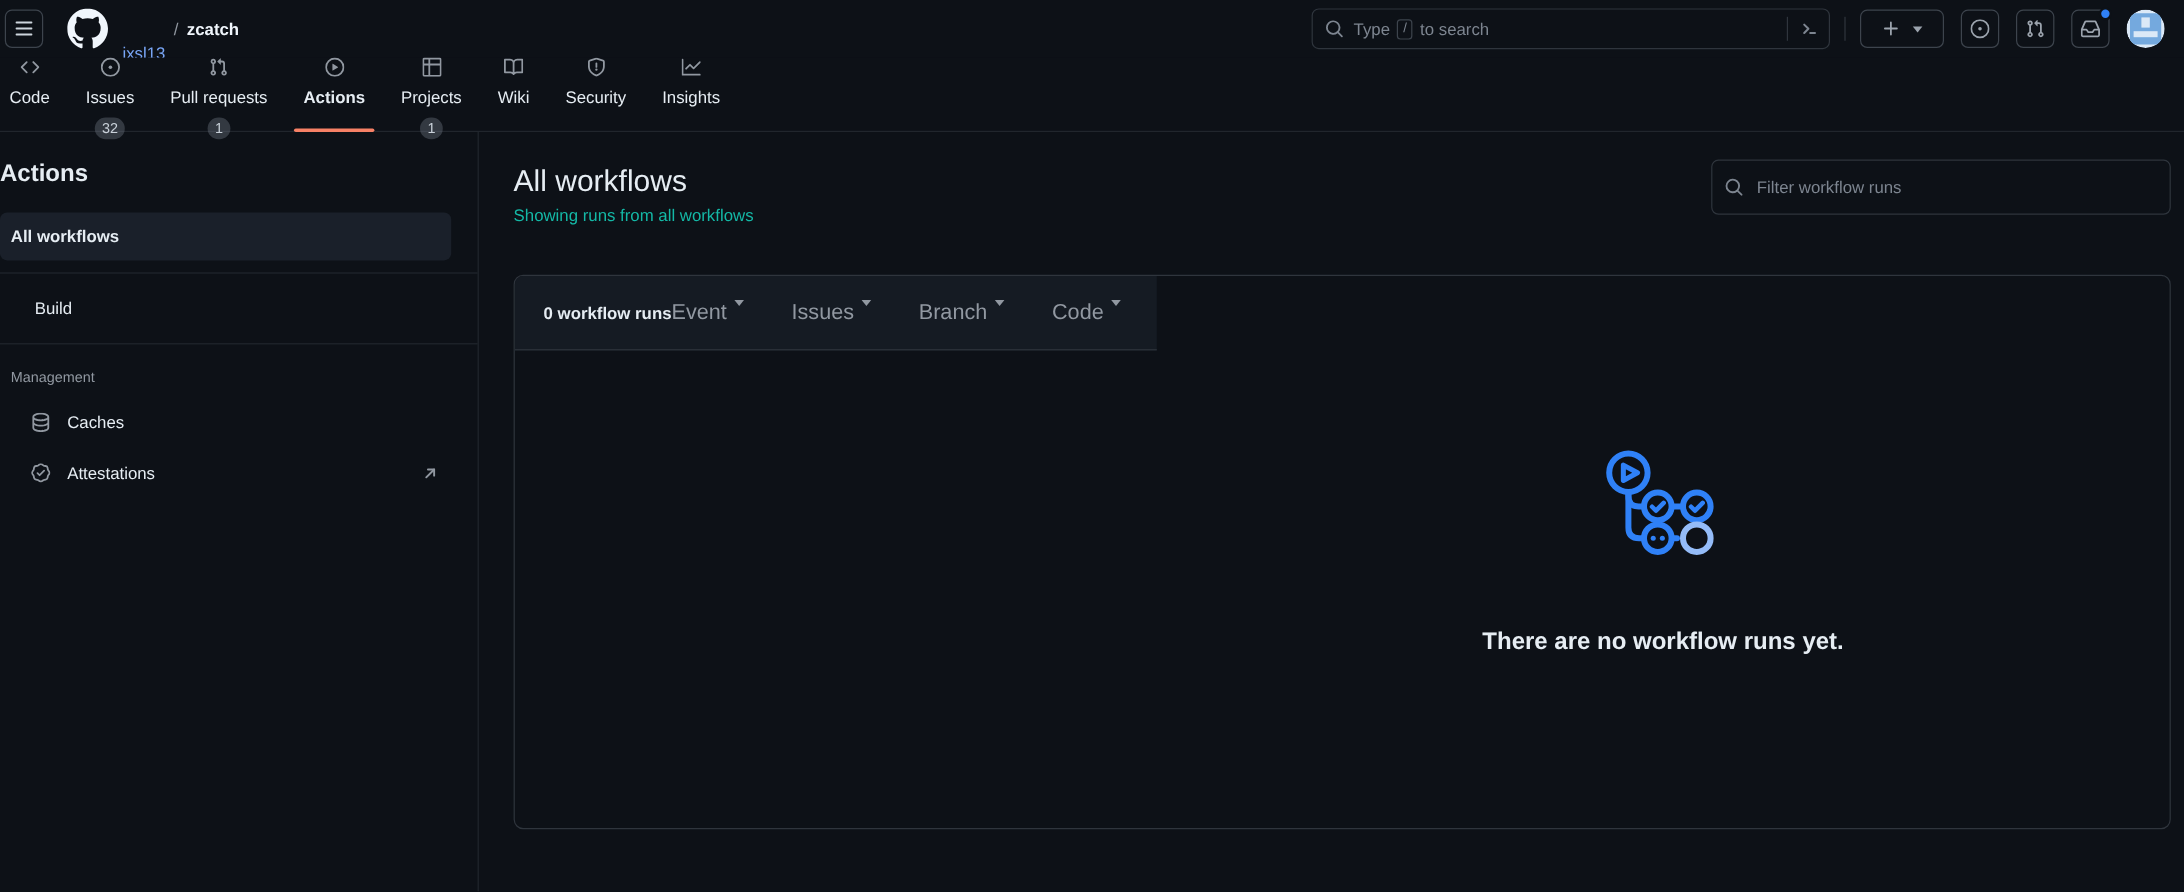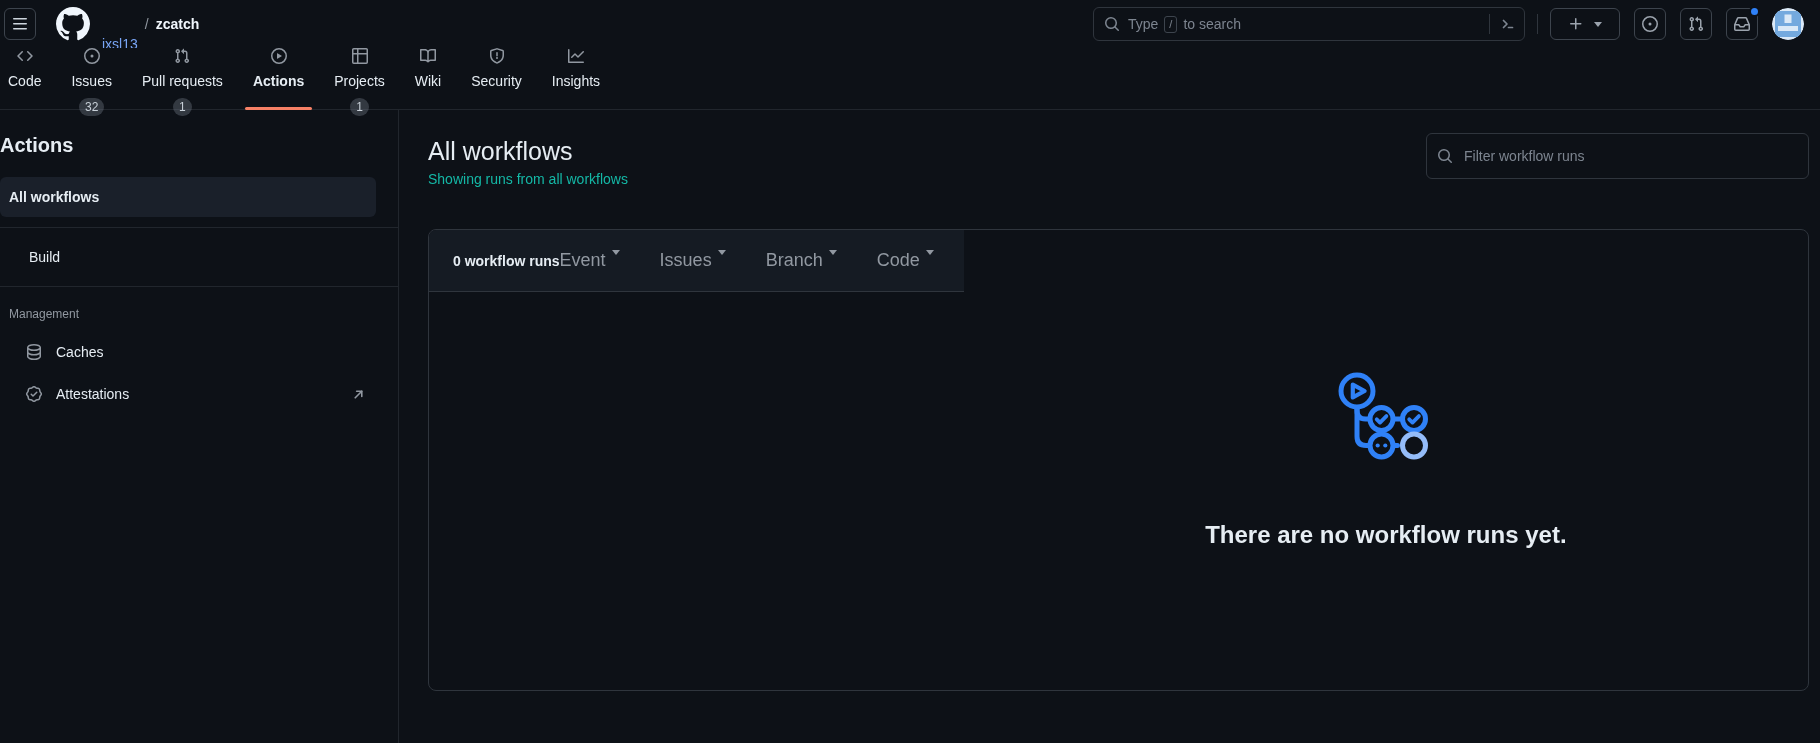--- a/index.html
+++ b/index.html
@@ -78,21 +78,21 @@
   .runs-card{ position:absolute; left:28px; right:11px; top:119px; height:462px;
     border:1px solid #2f353d; border-radius:8px; background:#0d1117; display:flex; flex-direction:row; overflow:hidden; }
   .card-header{ height:62px; flex:none; background:#151b23; border-bottom:1px solid #2f353d;
     display:flex; align-items:center; padding:0 30px 0 24px; }
   .runs-count{ font-weight:700; }
   .hdr-filters{ margin-left:auto; display:flex; gap:40px; }
   .filter-dd{ background:none; border:none; color:#9198a1; font-size:18px;
     display:flex; align-items:flex-start; gap:6px; padding:0; }
   .card-body{ flex:1; display:flex; flex-direction:column; align-items:center; justify-content:center; }
   .wf-graphic{ margin-bottom:50px; }
-  .empty-title{ margin:0; font-size:24px; font-weight:700; color:#e6edf3; }
+  .empty-title{ margin:0; font-size:20px; font-weight:700; color:#e6edf3; }
 </style>
 </head>
 <body>
 
 <header class="app-header">
   <button class="icon-btn" style="color:#cdd5dd;">
     <svg width="16" height="16" viewBox="0 0 16 16" fill="currentColor">
         <path d="M1 2.75A.75.75 0 0 1 1.75 2h12.5a.75.75 0 0 1 0 1.5H1.75A.75.75 0 0 1 1 2.75Zm0 5A.75.75 0 0 1 1.75 7h12.5a.75.75 0 0 1 0 1.5H1.75A.75.75 0 0 1 1 7.75ZM1.75 12h12.5a.75.75 0 0 1 0 1.5H1.75a.75.75 0 0 1 0-1.5Z"></path>
       </svg>
   </button>

